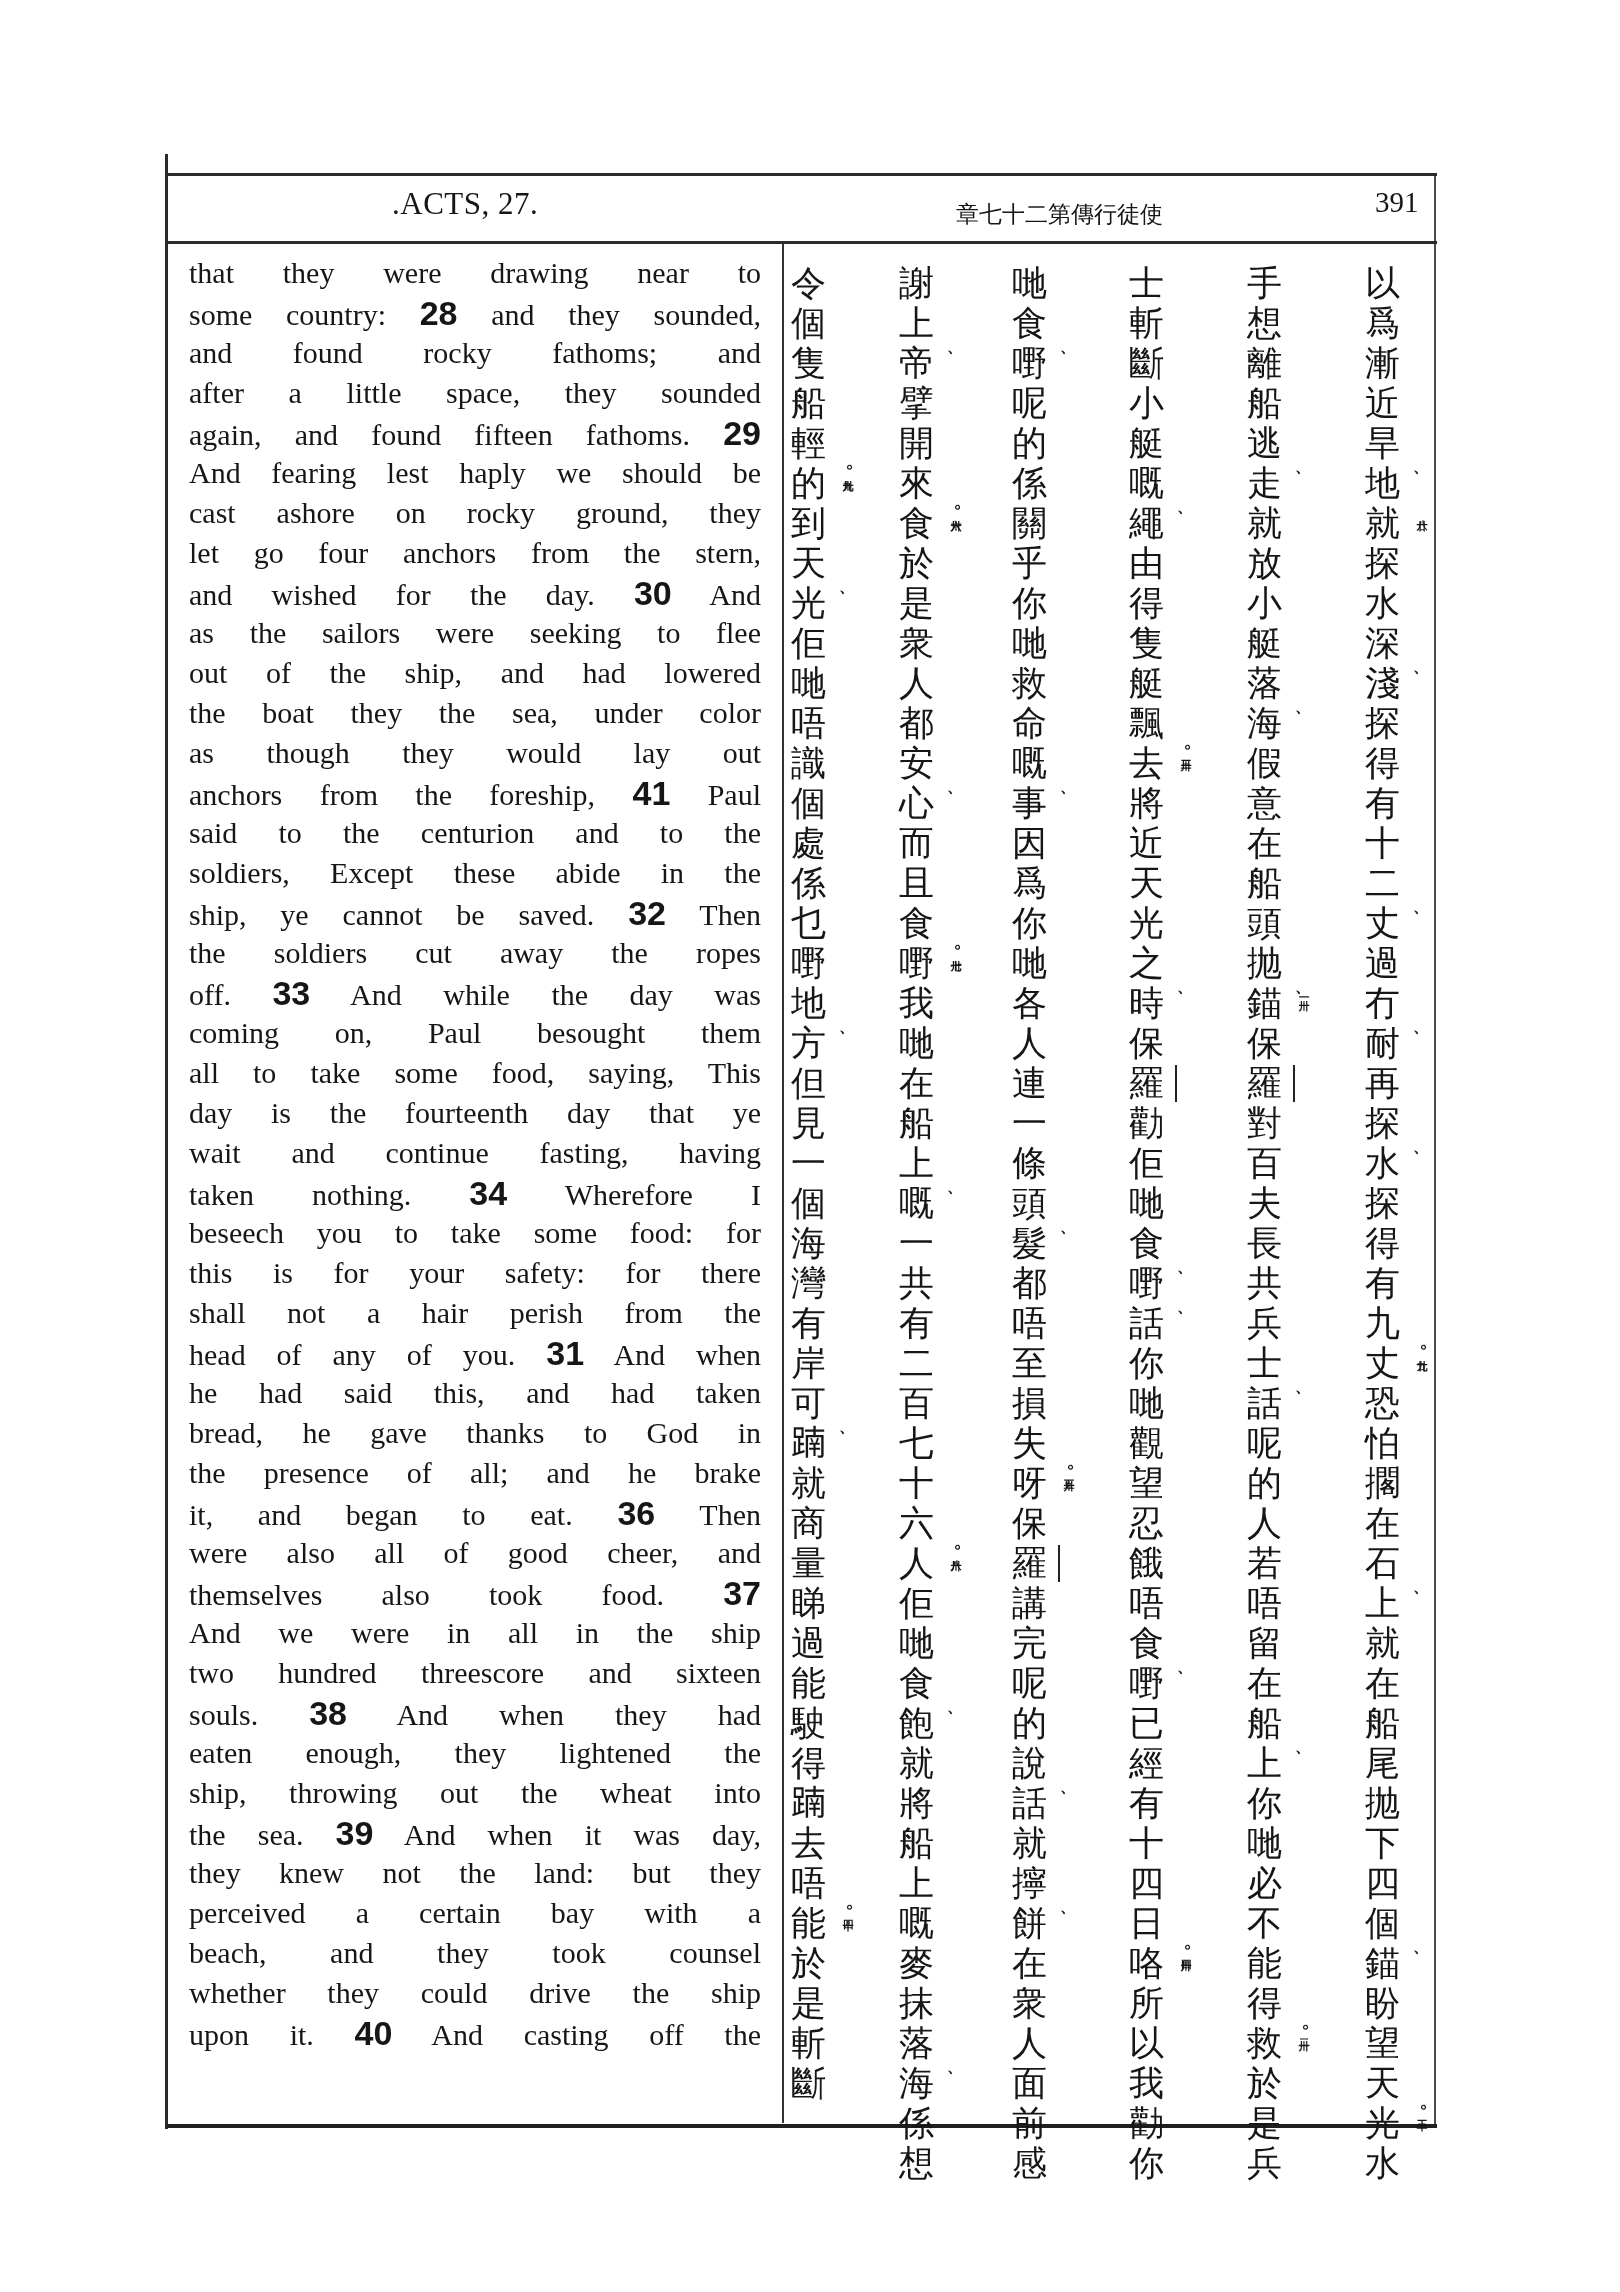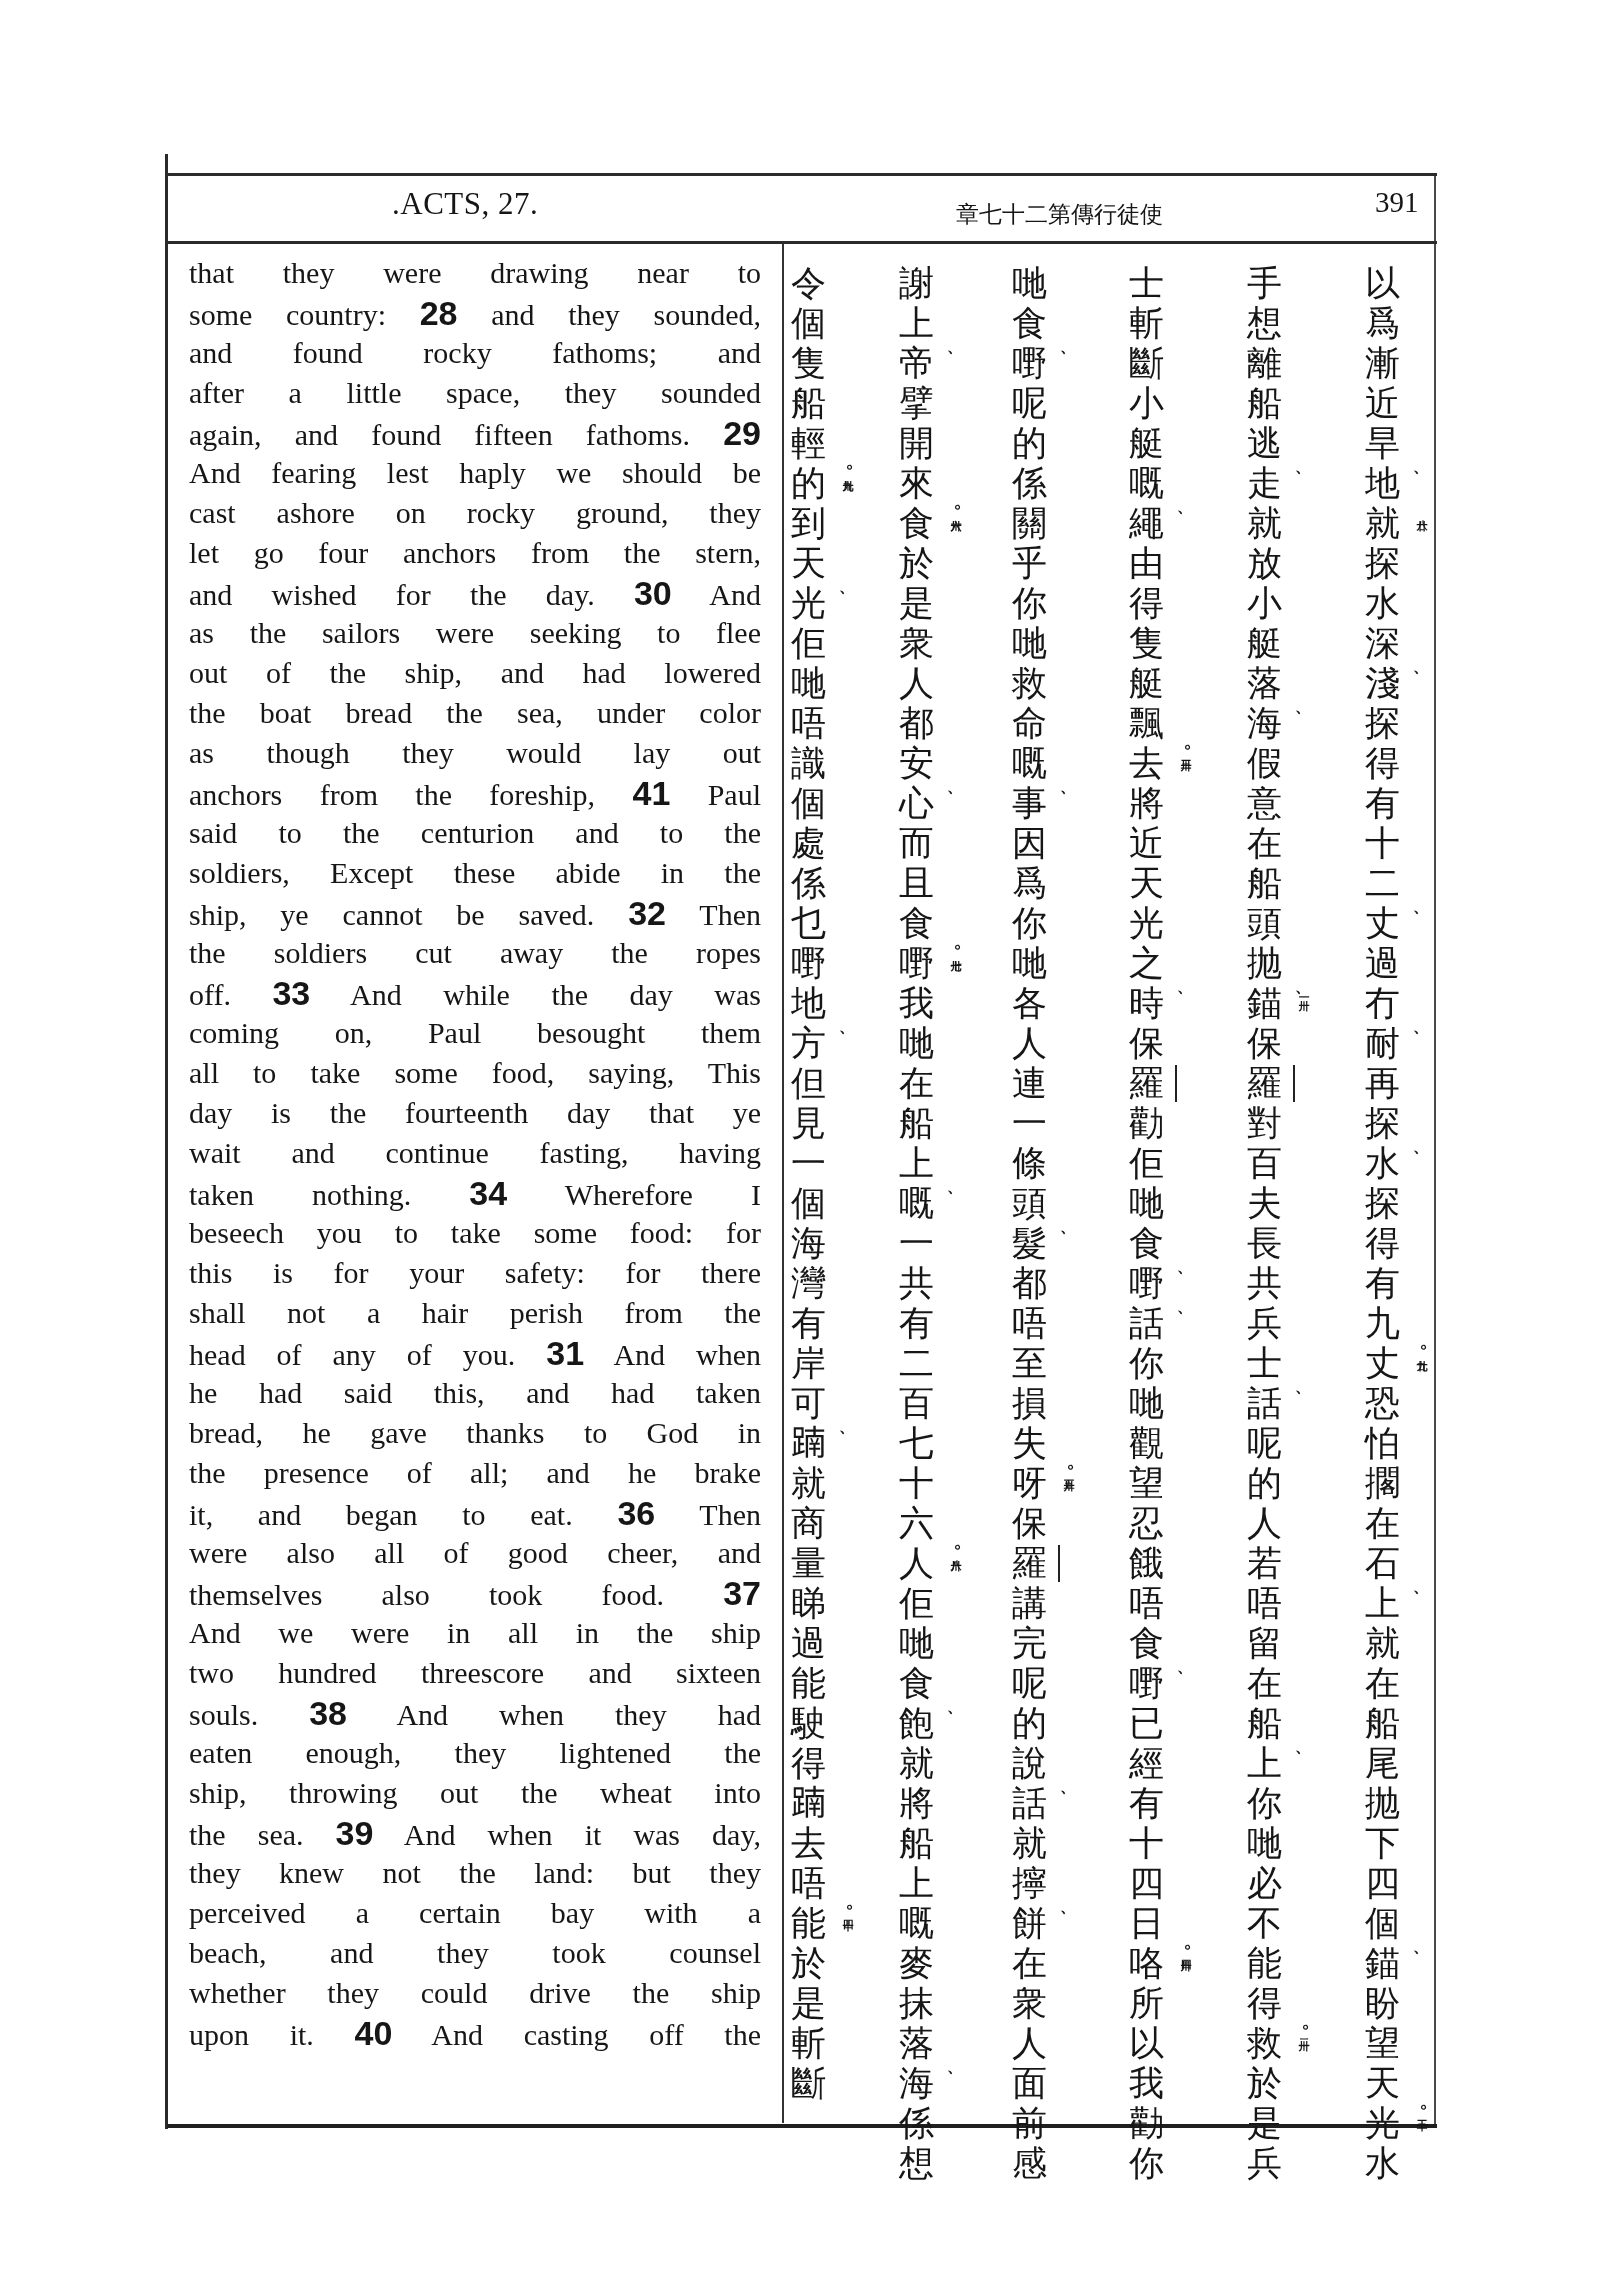--- a/index.html
+++ b/index.html
@@ -45,21 +45,21 @@
     <span class="line">some country: <b>28</b> and they sounded,</span>
     <span class="line">and found rocky fathoms; and</span>
     <span class="line">after a little space, they sounded</span>
     <span class="line">again, and found fifteen fathoms. <b>29</b></span>
     <span class="line">And fearing lest haply we should be</span>
     <span class="line">cast ashore on rocky ground, they</span>
     <span class="line">let go four anchors from the stern,</span>
     <span class="line">and wished for the day.  <b>30</b> And</span>
     <span class="line">as the sailors were seeking to flee</span>
     <span class="line">out of the ship, and had lowered</span>
-    <span class="line">the boat bread the sea, under color</span>
+    <span class="line">the boat they the sea, under color</span>
     <span class="line">as though they would lay out</span>
     <span class="line">anchors from the foreship, <b>41</b> Paul</span>
     <span class="line">said to the centurion and to the</span>
     <span class="line">soldiers, Except these abide in the</span>
     <span class="line">ship, ye cannot be saved.  <b>32</b> Then</span>
     <span class="line">the soldiers cut away the ropes</span>
     <span class="line">off.  <b>33</b> And while the day was</span>
     <span class="line">coming on, Paul besought them</span>
     <span class="line">all to take some food, saying, This</span>
     <span class="line">day is the fourteenth day that ye</span>

